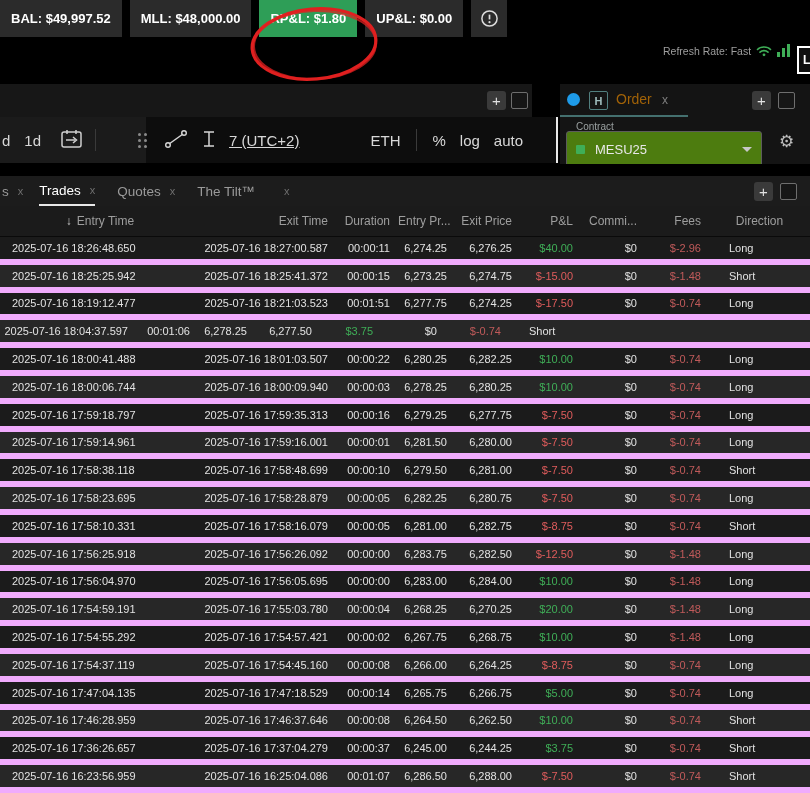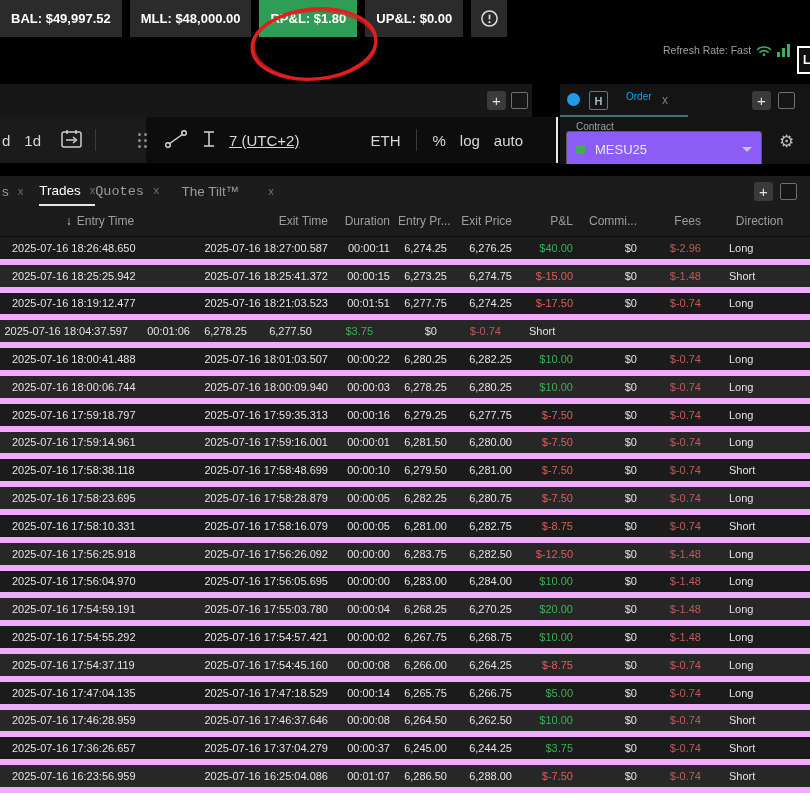--- a/index.html
+++ b/index.html
@@ -4,21 +4,21 @@
 <style>
   * { margin:0; padding:0; box-sizing:border-box; }
   html,body { background:#000; font-family:"Liberation Sans", sans-serif; }
   .screen { position:relative; width:810px; height:793px; background:#000; overflow:hidden; color:#e6e6e6; }
 
   
   .topbar { position:absolute; left:0; top:37; width:810px; height:37px; display:flex; align-items:stretch; gap:8px; }
   .badge { background:#2b2b2b; color:#fff; font-weight:bold; font-size:13px; display:flex; align-items:center; padding:0 11px; white-space:nowrap; }
   .badge.green { background:#2e9e57; }
   .info-btn { background:#2b2b2b; width:36px; display:flex; align-items:center; justify-content:center; }
-  .refresh { position:absolute; left:663px; top:44px; display:flex; gap:5px; font-size:10.5px; color:#9e9e9e; }
+  .refresh { position:absolute; left:663px; top:44px; display:flex; align-items:center; gap:5px; font-size:10.5px; color:#9e9e9e; }
   .l-btn { position:absolute; left:797px; top:46px; width:30px; height:28px; border:2px solid #fff; background:#101010; color:#fff; font-size:12px; font-weight:bold; display:flex; align-items:center; padding-left:4px; }
 
   
   .annotation { position:absolute; left:246px; top:2px; z-index:50; pointer-events:none; }
 
   
   .chart-head { position:absolute; left:0; top:84px; width:532px; height:33px; background:#171717; }
   .plus-btn { width:19px; height:19px; background:#3a3a3a; color:#e2e2e2; border-radius:3px; display:flex; align-items:center; justify-content:center; font-size:15px; line-height:1; cursor:default; }
   .checkbox { width:17px; height:17px; border:1px solid #6e6e6e; background:#161616; border-radius:2px; }
   .chart-head .plus-btn { position:absolute; left:487px; top:7px; }
@@ -29,26 +29,26 @@
   .ct-item { position:relative; z-index:2; }
   .sep { width:1px; height:22px; background:#3a3a3a; }
   .handle { display:grid; grid-template-columns:repeat(2,3px); grid-template-rows:repeat(3,3px); gap:3px; }
   .handle i { width:3px; height:3px; border-radius:50%; background:#8a8a8a; }
   .vline { position:absolute; left:556px; top:117px; width:2px; height:46px; background:#e8e8e8; }
 
   .order-panel { position:absolute; left:560px; top:84px; width:250px; height:80px; background:#141414; overflow:hidden; }
   .op-head { position:relative; height:33px; border-bottom:2px solid #44706f; width:128px; }
   .blue-dot { position:absolute; left:7px; top:9px; width:13px; height:13px; border-radius:50%; background:#1e9be9; }
   .h-badge { position:absolute; left:29px; top:7px; width:19px; height:19px; border:1px solid #527f7f; color:#9fbcbc; font-size:11px; font-weight:bold; display:flex; align-items:center; justify-content:center; border-radius:2px; }
-  .op-title { position:absolute; left:66px; top:7px; font-size:10px; color:#0ea5e9; }
+  .op-title { position:absolute; left:56px; top:7px; font-size:14px; color:#a16207; }
   .op-close { position:absolute; left:102px; top:9px; font-size:12px; color:#7e7e7e; }
   .order-panel .plus-btn { position:absolute; left:192px; top:7px; }
   .order-panel .checkbox { position:absolute; left:218px; top:8px; }
   .contract-label { position:absolute; left:16px; top:37px; font-size:10px; color:#9aa0a0; }
-  .contract-dd { position:absolute; left:6px; top:47px; width:196px; height:36px; border:1px solid #5c5c5c; border-radius:3px; background:#8b5cf6; display:flex; align-items:center; padding:0 9px; }
+  .contract-dd { position:absolute; left:6px; top:47px; width:196px; height:36px; border:1px solid #5c5c5c; border-radius:3px; background:#4d7c0f; display:flex; align-items:center; padding:0 9px; }
   .green-sq { width:9px; height:9px; background:#3fae57; border-radius:1px; }
   .contract-val { margin-left:10px; font-size:13px; color:#e8e8e8; flex:1; }
   .caret { width:0; height:0; border-left:5px solid transparent; border-right:5px solid transparent; border-top:5px solid #c8c8c8; }
   .gear { position:absolute; left:219px; top:49px; font-size:17px; color:#bdbdbd; line-height:1; }
 
   
   .tabsbar { position:absolute; left:0; top:176px; width:810px; height:30px; background:#1c1c1c; display:flex; align-items:stretch; font-size:13.5px; }
   .tab { display:flex; align-items:center; gap:9px; color:#9a9a9a; }
   .tab .x { color:#6f6f6f; font-size:11px; }
   .tab.active { color:#fff; border-bottom:2px solid #e8e8e8; }
@@ -178,21 +178,21 @@
 
   <div class="tabsbar">
     <div class="tab" style="margin-left:2px;">
       <span>s</span>
       <span class="x">x</span>
     </div>
     <div class="tab active" style="margin-left:16px;">
       <span>Trades</span>
       <span class="x">x</span>
     </div>
-    <div class="tab" style="font-family:Liberation Mono, monospace;">
+    <div class="tab" style="margin-left:22px;">
       <span>Quotes</span>
       <span class="x">x</span>
     </div>
     <div class="tab" style="margin-left:22px;gap:29px;">
       <span>The Tilt™</span>
       <span class="x">x</span>
     </div>
     <div class="right">
       <div class="plus-btn">+</div>
       <div class="checkbox"></div>

